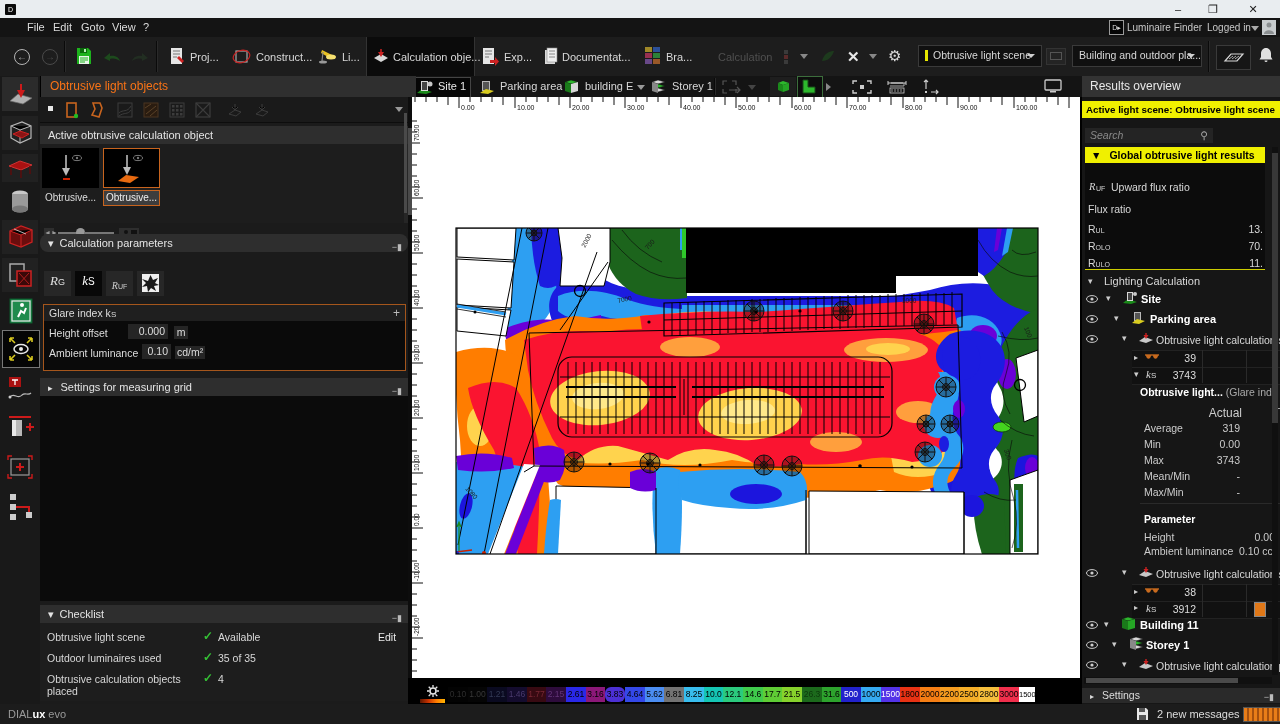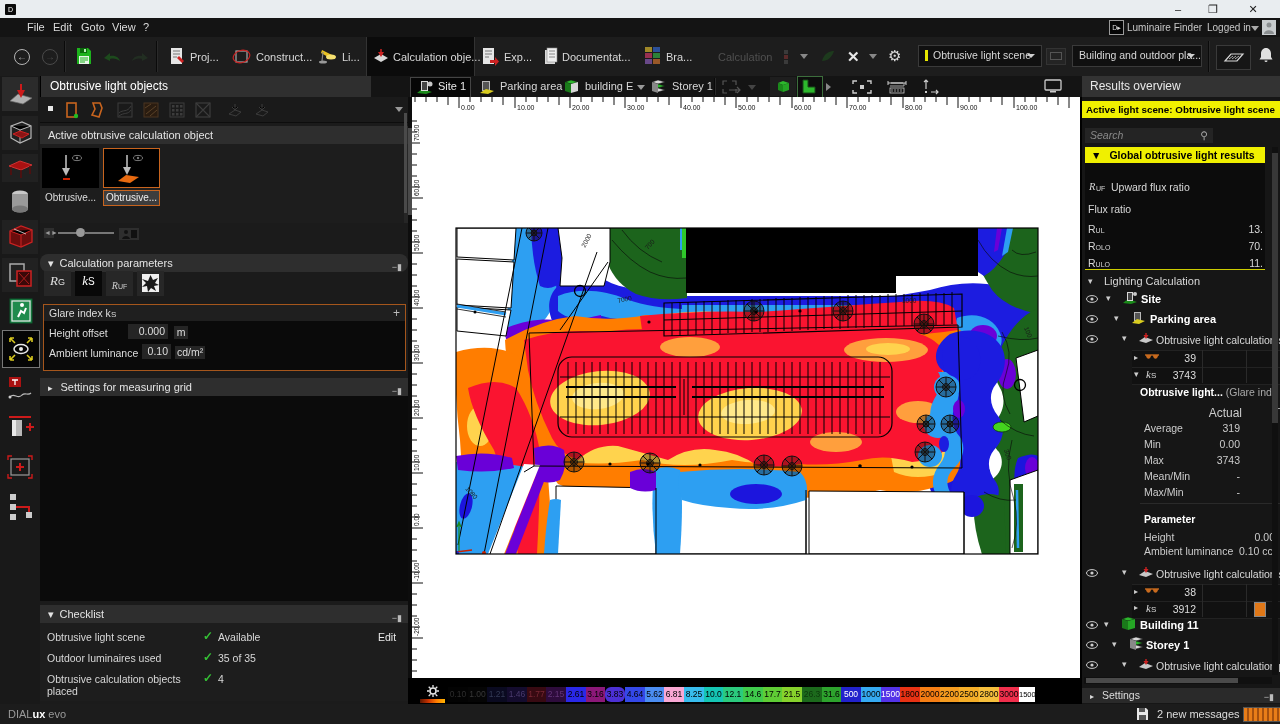--- a/index.html
+++ b/index.html
@@ -13,21 +13,21 @@
 #lfbox{left:1109px;top:2px;width:13px;height:13px;border:1px solid #9a9a9a;background:#050505;color:#ddd;font-size:7px;line-height:13px;text-align:center;}
 #toolbar{left:0;top:37px;width:1280px;height:39px;background:#1d1d1d;border-bottom:1px solid #000;}
 .tbtext{color:#d8d8d8;font-size:11px;top:14px;}
 .tbtab{top:0;height:39px;}
 .tbactive{background:#0b0b0b;border-left:1px solid #333;border-right:1px solid #333;}
 .graytext{color:#4f4f4f;}
 .tbsep{top:4px;width:1px;height:31px;background:#0a0a0a;border-right:1px solid #2a2a2a;}
 .drop{background:#101010;border:1px solid #3a3a3a;height:20px;top:8px;color:#d8d8d8;font-size:11px;}
 .droparrow{position:absolute;right:6px;top:8px;width:0;height:0;border-left:4px solid transparent;border-right:4px solid transparent;border-top:4px solid #cfcfcf;}
 #row2{left:0;top:76px;width:1280px;height:21px;background:#141414;}
-#lphead{left:40px;top:76px;width:331px;height:21px;background:#2f2f2f;color:#ffffff;font-size:12px;line-height:21px;padding-left:10px;box-sizing:border-box;}
+#lphead{left:40px;top:76px;width:376px;height:21px;background:#2f2f2f;color:#f97316;font-size:12px;line-height:21px;padding-left:10px;box-sizing:border-box;}
 #rphead{left:1082px;top:76px;width:198px;height:21px;background:#333;color:#e8e8e8;font-size:12px;line-height:21px;padding-left:8px;box-sizing:border-box;}
 #leftstrip{left:0;top:76px;width:40px;height:628px;background:#191919;border-right:1px solid #000;}
 .stripicon{left:2px;width:36px;height:34px;background:#212121;}
 #leftpanel{left:40px;top:97px;width:368px;height:607px;background:#1b1b1b;}
 .phead{left:0;width:368px;height:18px;background:#2e2e2e;color:#e4e4e4;font-size:11px;line-height:18px;}
 .pin{position:absolute;right:6px;top:4px;color:#bbb;font-size:9px;}
 #canvas{left:408px;top:97px;width:672px;height:581px;background:#fff;}
 #legend{left:408px;top:678px;width:672px;height:26px;background:#000;}
 .lcell{position:absolute;top:9px;height:15px;width:20px;font-size:8.5px;line-height:15px;text-align:center;color:#000;}
 #rightpanel{left:1082px;top:97px;width:198px;height:607px;background:#161616;color:#ddd;font-size:11px;overflow:hidden;}
@@ -384,21 +384,21 @@
   <div class="abs" style="left:36px;top:3px;width:9px;height:9px;background:#999;border-radius:50%;"></div>
   <div class="abs" style="left:44px;top:7px;width:30px;height:2px;background:#777;"></div>
   <svg class="abs" style="left:78px;top:1px;" width="22" height="15">
         <rect x="1" y="2" width="20" height="12" fill="#2e2e2e"></rect>
         <circle cx="8" cy="6" r="2" fill="#111"></circle>
         <path d="M4 13 C5 9 11 9 12 13" fill="#111"></path>
         <rect x="13" y="4" width="6" height="8" fill="#111"></rect>
       </svg>
  </div>
 
- <div class="abs phead" style="top:157px;border-radius:8px;"><span style="margin-left:8px;">▾</span><span style="margin-left:6px;">Calculation parameters</span><span class="pin">−▮</span></div>
+ <div class="abs phead" style="top:137px;border-radius:8px;"><span style="margin-left:8px;">▾</span><span style="margin-left:6px;">Calculation parameters</span><span class="pin">−▮</span></div>
  <div class="abs" style="left:4px;top:174px;width:27px;height:25px;background:#272727;color:#e0e0e0;text-align:center;"><span style="font-size:13px;font-style:italic;font-family:'Liberation Serif',serif;">R</span><span style="font-size:9px;">G</span></div>
  <div class="abs" style="left:35px;top:174px;width:27px;height:25px;background:#080808;color:#fff;text-align:center;"><span style="font-size:13px;font-style:italic;font-family:'Liberation Serif',serif;">k</span><span style="font-size:10px;">S</span></div>
  <div class="abs" style="left:66px;top:174px;width:27px;height:25px;background:#272727;color:#d0d0d0;text-align:center;line-height:25px;"><span style="font-size:10px;font-style:italic;font-family:'Liberation Serif',serif;">R</span><span style="font-size:7px;">UF</span></div>
  <div class="abs" style="left:97px;top:174px;width:27px;height:25px;background:#272727;"><svg width="27" height="25">
         <rect x="5" y="3" width="17" height="18" fill="#f0f0f0"></rect>
         <path d="M13.5 4 L16 9 L21 7 L18 12 L22 14 L17 15 L19 20 L14 17 L11 21 L10 15 L5 16 L9 12 L5 8 L11 10 Z" fill="#1a1a1a"></path>
       </svg></div>
 
  <div class="abs" style="left:3px;top:207px;width:361px;height:65px;border:1px solid #a5561c;background:#0a0a0a;">
   <div style="height:16px;background:#1f1f1f;color:#ddd;font-size:10.5px;line-height:16px;padding-left:5px;position:relative;">Glare index k<span style="font-size:8px;">S</span><span style="position:absolute;right:5px;top:0;color:#bbb;font-size:12px;">+</span></div>
@@ -722,21 +722,21 @@
  <div class="lcell" style="left:60px;width:19px;background:#050505;color:#383838;">1.00</div>
  <div class="lcell" style="left:79px;width:20px;background:#0a0a20;color:#333a55;">1.21</div>
  <div class="lcell" style="left:99px;width:20px;background:#140c2e;color:#4a3a6e;">1.46</div>
  <div class="lcell" style="left:119px;width:19px;background:#380a12;color:#7a2835;">1.77</div>
  <div class="lcell" style="left:138px;width:20px;background:#2e0c3c;color:#643478;">2.15</div>
  <div class="lcell" style="left:158px;width:20px;background:#2a28e8;">2.61</div>
  <div class="lcell" style="left:178px;width:19px;background:#8c1878;">3.16</div>
  <div class="lcell" style="left:197px;width:20px;background:#4c30d4;border-radius:6px;">3.83</div>
  <div class="lcell" style="left:217px;width:20px;background:#3448e8;">4.64</div>
  <div class="lcell" style="left:237px;width:19px;background:#4b8df2;">5.62</div>
- <div class="lcell" style="left:256px;width:20px;background:#f9a8d4;">6.81</div>
+ <div class="lcell" style="left:256px;width:20px;background:#737373;">6.81</div>
  <div class="lcell" style="left:276px;width:20px;background:#38bdee;">8.25</div>
  <div class="lcell" style="left:296px;width:19px;background:#15c6b4;">10.0</div>
  <div class="lcell" style="left:315px;width:20px;background:#2bca7e;">12.1</div>
  <div class="lcell" style="left:335px;width:20px;background:#3fcb4c;">14.6</div>
  <div class="lcell" style="left:355px;width:19px;background:#5fcd35;">17.7</div>
  <div class="lcell" style="left:374px;width:20px;background:#87d22c;">21.5</div>
  <div class="lcell" style="left:394px;width:20px;background:#1c6a1c;color:#0c3a0c;">26.3</div>
  <div class="lcell" style="left:414px;width:19px;background:#2da32d;">31.6</div>
  <div class="lcell" style="left:433px;width:20px;background:#2222cc;color:#fff;">500</div>
  <div class="lcell" style="left:453px;width:20px;background:#35aaf2;">1000</div>

